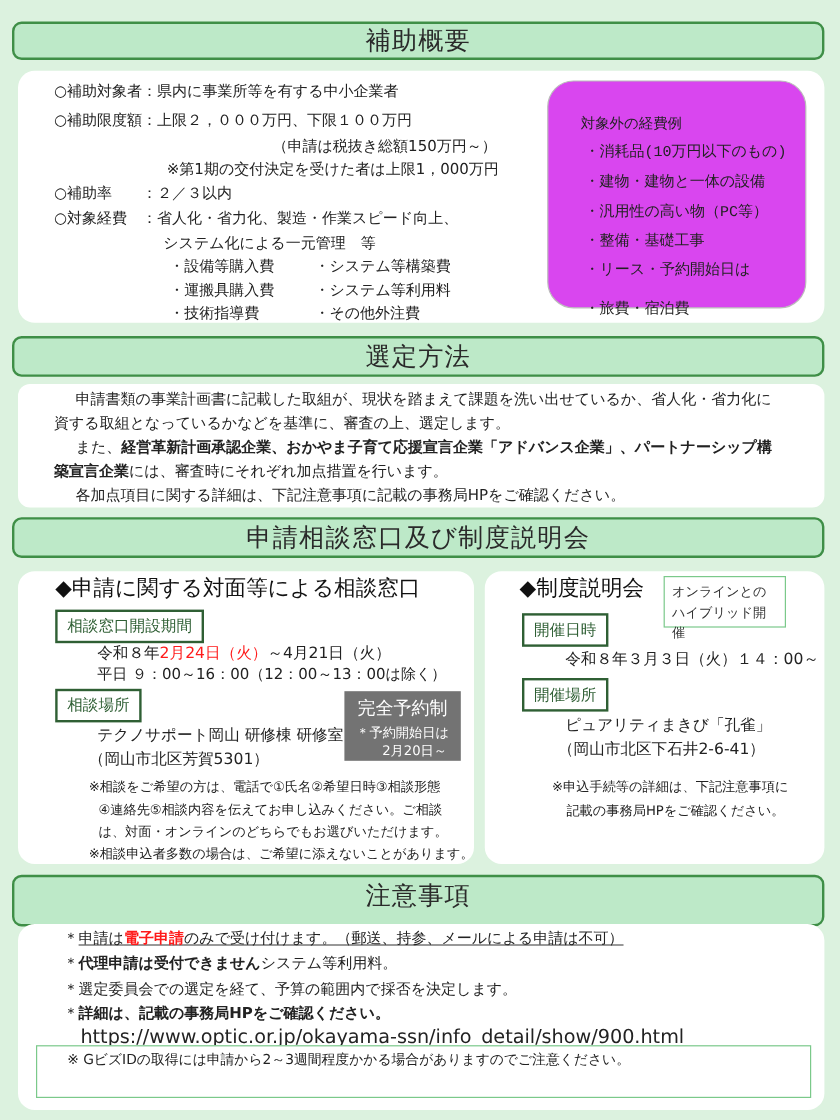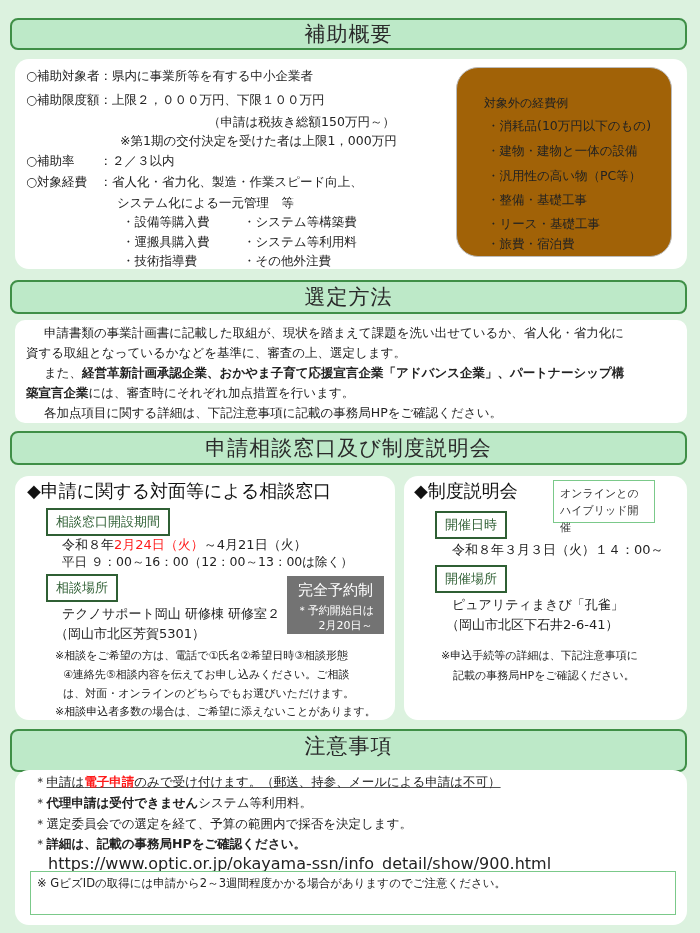--- a/index.html
+++ b/index.html
@@ -19,38 +19,39 @@
     text-align: center;
     font-size: 21px;
     color: #2a2a2a;
     letter-spacing: 1px;
   }
   .panel {
     position: absolute;
     background: #ffffff;
     border-radius: 14px;
   }
-  .txt { position: absolute; white-space: nowrap; font-size: 12.5px; line-height: 1; }
+  .txt { position: absolute; white-space: nowrap; font-size: 12.5px; line-height: 1; margin-left: 19px; }
   .lbl-box {
     position: absolute;
     border: 2px solid #2f5f34;
     background: #fff;
     font-size: 13px;
     color: #2f5f34;
     padding: 3px 8px;
     white-space: nowrap;
   }
   .red { color: #ff1a1a; }
   .bold { font-weight: bold; }
   .gray-box {
     position: absolute;
     left: 456px; top: 67px; width: 216px; height: 190px;
-    background: #a16207;
+    background: #d946ef;
     border: 1.5px solid #bbbbbb;
     border-radius: 22px;
+    font-family: Liberation Mono, monospace;
   }
   .gray-box .t { position: absolute; white-space: nowrap; font-size: 12.5px; color: #222; }
   .red-badge {
     position: absolute;
     left: 287px; top: 576px; width: 97px; height: 58px;
     background: #737373;
     color: #fff;
     text-align: center;
   }
   .hybrid-box {
@@ -100,22 +101,22 @@
 <div class="txt" style="left:243px;top:236px;">・システム等利用料</div>
 <div class="txt" style="left:122px;top:255px;">・技術指導費</div>
 <div class="txt" style="left:243px;top:255px;">・その他外注費</div>
 
 <div class="gray-box">
   <div class="t" style="left:27px;top:27px;font-size:12px;">対象外の経費例</div>
   <div class="t" style="left:30px;top:50px;">・消耗品(10万円以下のもの)</div>
   <div class="t" style="left:30px;top:75px;">・建物・建物と一体の設備</div>
   <div class="t" style="left:30px;top:100px;">・汎用性の高い物（PC等）</div>
   <div class="t" style="left:30px;top:124px;">・整備・基礎工事</div>
-  <div class="t" style="left:30px;top:148px;">・リース・基礎工事</div>
-  <div class="t" style="left:30px;top:168px;text-align:center;">・旅費・宿泊費</div>
+  <div class="t" style="left:30px;top:148px;">・リース・予約開始日は</div>
+  <div class="t" style="left:30px;top:181px;text-align:center;">・旅費・宿泊費</div>
 </div>
 
 <div class="section-header" style="top:280px;height:34px;line-height:30px;">選定方法</div>
 
 <div class="panel" style="left:15px;top:320px;width:672px;height:103px;border-radius:10px;"></div>
 
 <div class="txt" style="left:44px;top:327px;">申請書類の事業計画書に記載した取組が、現状を踏まえて課題を洗い出せているか、省人化・省力化に</div>
 <div class="txt" style="left:26px;top:347px;">資する取組となっているかなどを基準に、審査の上、選定します。</div>
 <div class="txt" style="left:44px;top:367px;">
   <span>また、</span><span class="bold">経営革新計画承認企業、おかやま子育て応援宣言企業「アドバンス企業」、パートナーシップ構</span>

